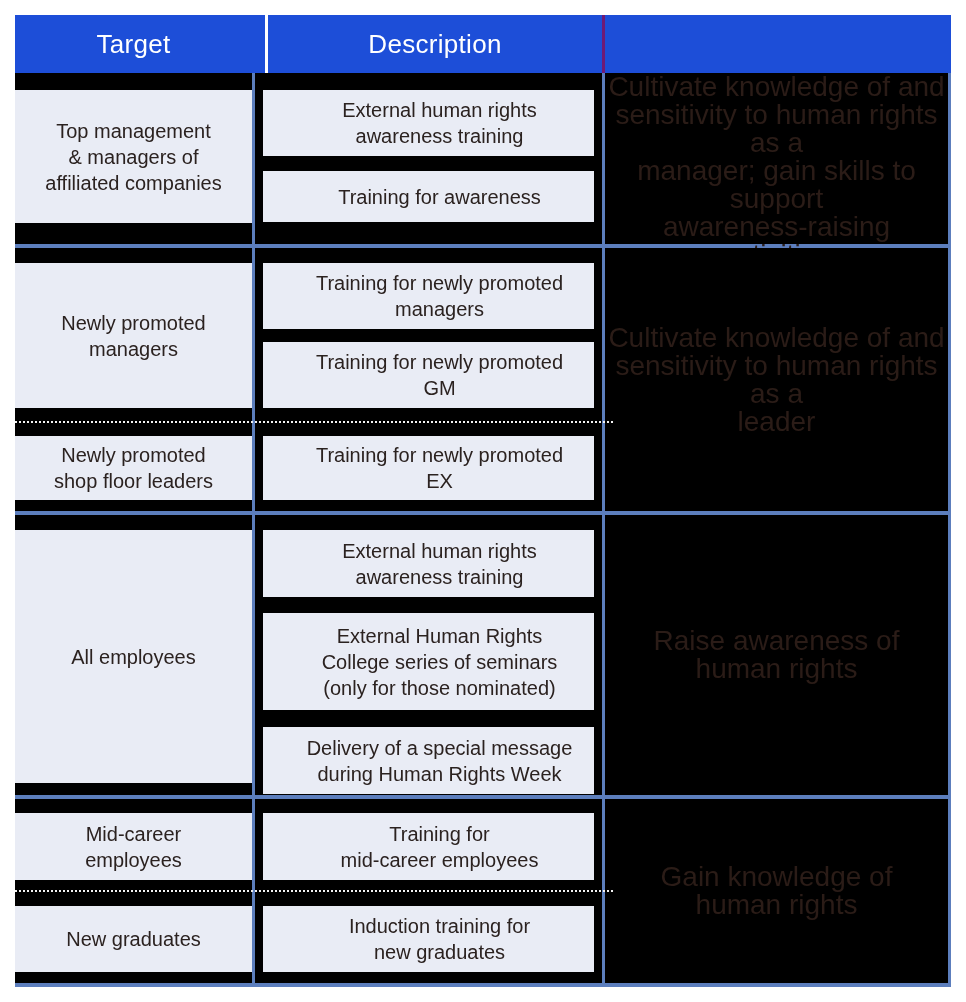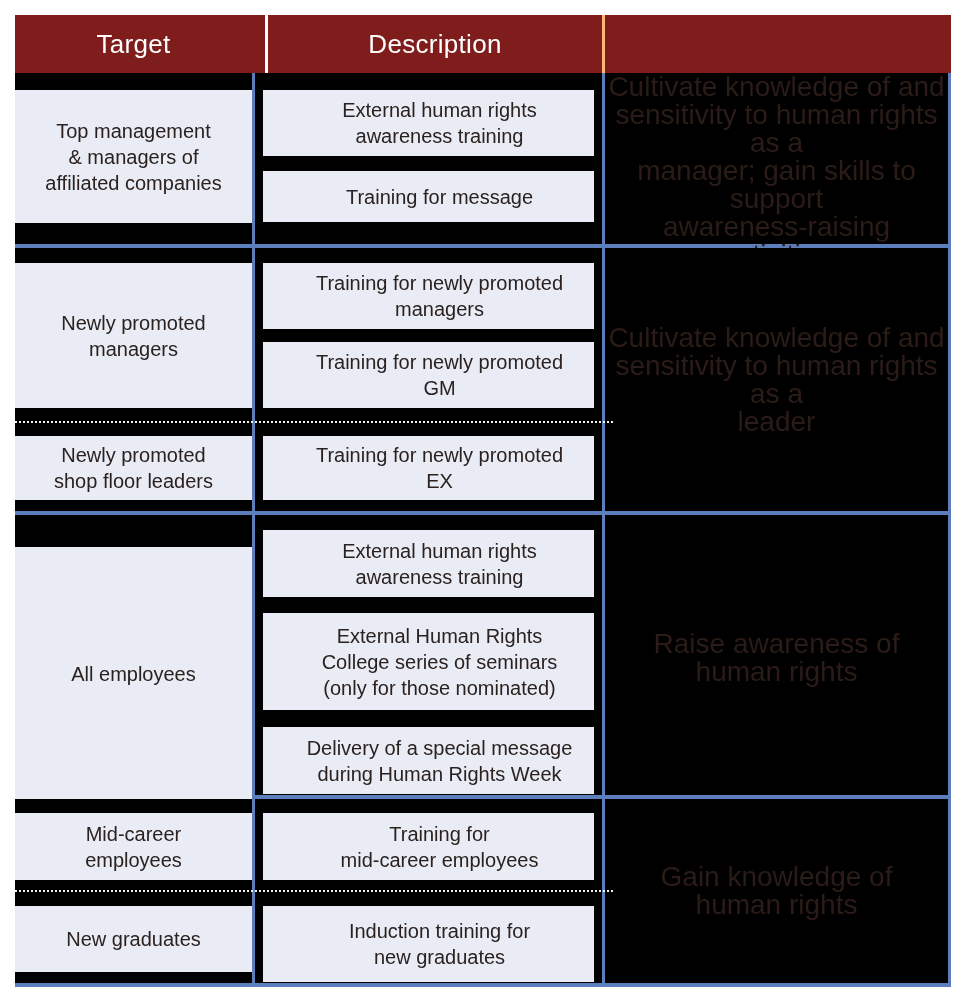--- a/index.html
+++ b/index.html
@@ -10,27 +10,27 @@
     padding:15px 15px 15px 15px;
     background:#ffffff;
     font-family:"Liberation Sans","DejaVu Sans",sans-serif;
   }
   .table{width:936px;}
   
   .thead{
     display:grid;
     grid-template-columns:237px 353px 346px;
     height:58px;
-    background:#7f1d1d;
+    background:#1d4ed8;
   }
   .th{
     display:flex;align-items:center;justify-content:center;
     color:#ffffff;font-size:26px;letter-spacing:.3px;
   }
-  .th-mid{border-left:3px solid #ffffff;border-right:3px solid #fdba74;margin-left:13px;}
+  .th-mid{border-left:3px solid #ffffff;border-right:3px solid #701a75;margin-left:13px;}
   
   .group{
     position:relative;
     display:grid;
     grid-template-columns:237px 353px 346px;
     background:#000000;
     border-bottom:4px solid #5c7ebd;
   }
   .g1{height:171px}.g2{height:263px}.g3{height:280px}.g4{height:184px}
   .tcol{display:flex;flex-direction:column;align-items:flex-start;box-sizing:border-box;}
@@ -64,26 +64,26 @@
   }
   
   .g1 .tcol{padding-top:17px}.g1 .t1{height:133px}
   .g1 .dcol{padding-top:17px}.g1 .d1{height:66px}.g1 .d2{margin-top:15px;height:51px}
   
   .g2 .tcol{padding-top:15px}.g2 .t1{height:145px}.g2 .t2{margin-top:28px;height:64px}
   .g2 .dcol{padding-top:15px}.g2 .d1{height:66px}.g2 .d2{margin-top:13px;height:66px}
   .g2 .d3{margin-top:28px;height:64px}
   .g2 .dashed{top:173px}
   
-  .g3 .tcol{padding-top:32px}.g3 .t1{height:253px}
+  .g3 .tcol{padding-top:15px}.g3 .t1{height:253px}
   .g3 .dcol{padding-top:15px}.g3 .d1{height:67px}.g3 .d2{margin-top:16px;height:97px}
   .g3 .d3{margin-top:17px;height:67px}
   
   .g4 .tcol{padding-top:14px}.g4 .t1{height:67px}.g4 .t2{margin-top:26px;height:66px}
-  .g4 .dcol{padding-top:14px}.g4 .d1{height:67px}.g4 .d2{margin-top:26px;height:76px}
+  .g4 .dcol{padding-top:14px}.g4 .d1{height:67px}.g4 .d2{margin-top:26px;height:66px}
   .g4 .dashed{top:91px}
 </style>
 </head>
 <body>
 
 <div class="page">
   <div class="table">
 
     <div class="thead">
       <div class="th">Target</div>
@@ -92,21 +92,21 @@
 
     <div class="group g1">
       <div class="tcol">
         <div class="cell tcell t1">Top management
 &amp; managers of
 affiliated companies</div>
       </div>
       <div class="dcol">
         <div class="cell dcell d1">External human rights
 awareness training</div>
-        <div class="cell dcell d2">Training for message</div>
+        <div class="cell dcell d2">Training for awareness</div>
       </div>
       <div class="acol">
         <div class="aim">Cultivate knowledge of and
 sensitivity to human rights as a
 manager; gain skills to support
 awareness-raising activities</div>
       </div>
     </div>
 
     <div class="group g2">

